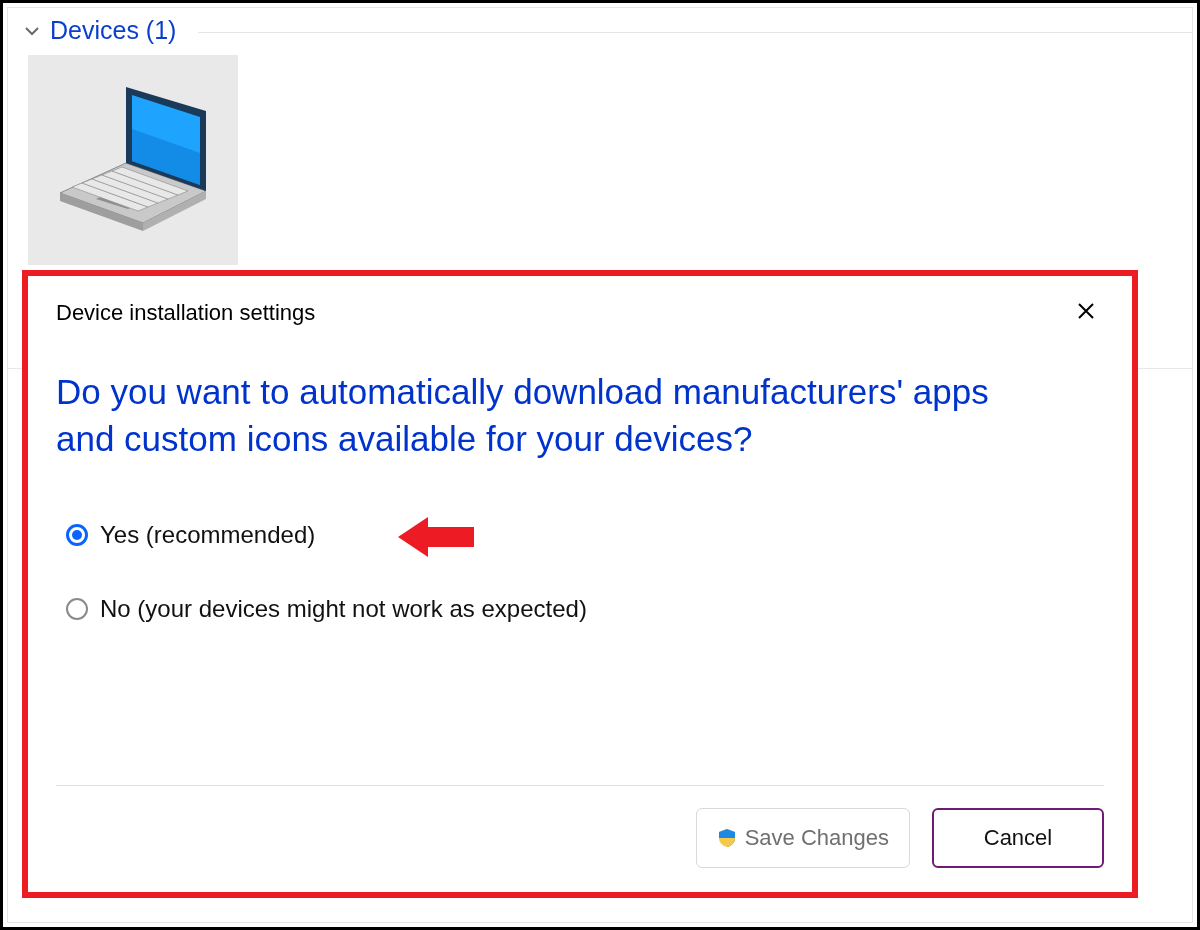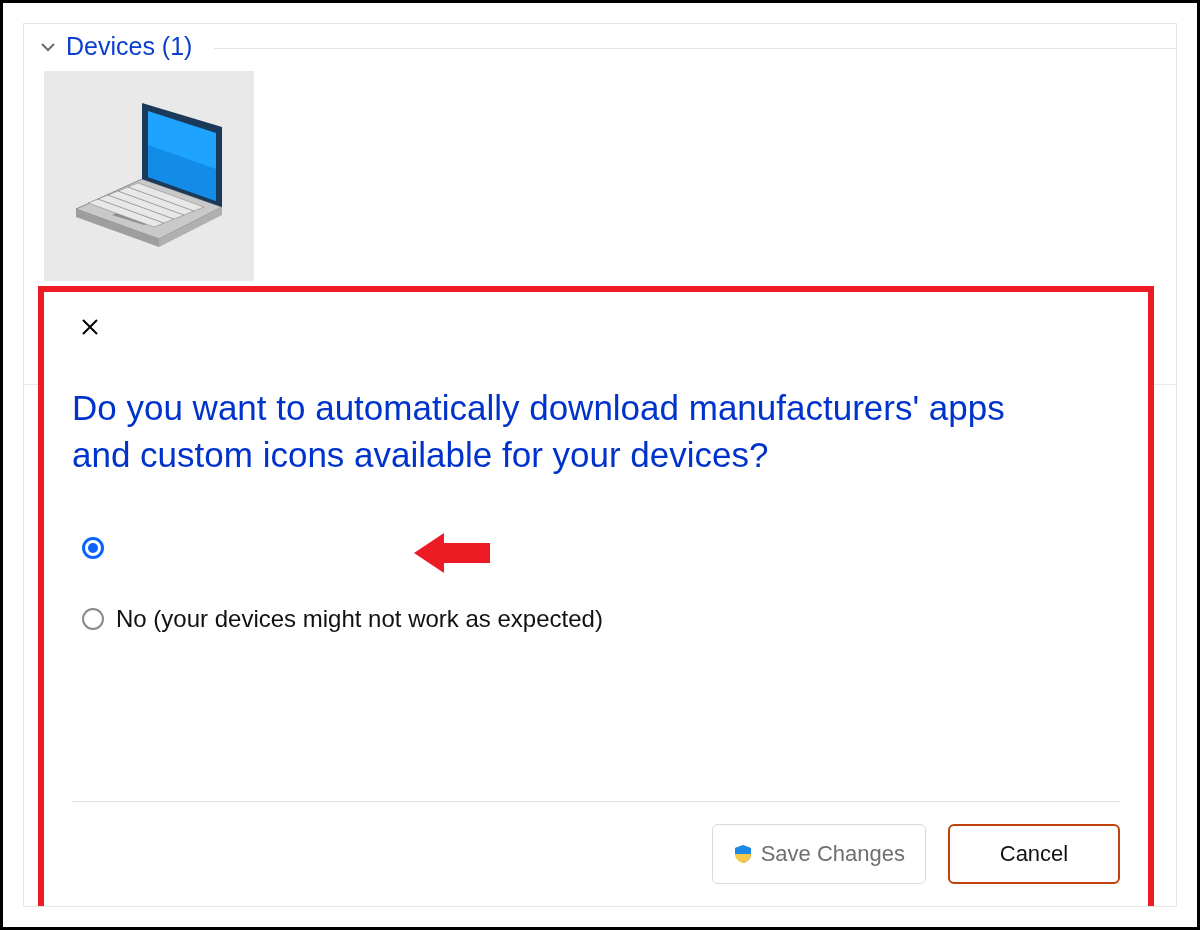--- a/index.html
+++ b/index.html
@@ -1,20 +1,20 @@
 <!DOCTYPE html>
 <html><head>
 <meta charset="utf-8">
 <style>
   * { box-sizing: border-box; margin: 0; padding: 0; }
   html, body { width: 1200px; height: 930px; font-family: "Segoe UI", Tahoma, sans-serif; background: #fff; }
   .outer {
     width: 1200px; height: 930px;
     border: 3px solid #000;
-    padding: 20px;
+    padding: 4px;
     background: #fff;
     position: relative;
   }
   .panel {
     width: 100%; height: 100%;
     border: 1px solid #e5e5e5;
     background: #fff;
     position: relative;
     overflow: hidden;
   }
@@ -99,21 +99,21 @@
     border-radius: 6px;
     font-size: 22px;
     display: inline-flex; align-items: center; justify-content: center; gap: 8px;
     cursor: pointer;
     padding: 0 20px;
   }
   .btn-save {
     border: 1px solid #d9d9d9; background: #fff; color: #6f6f6f;
   }
   .btn-cancel {
-    border: 2px solid #c2410c; background: #fff; color: #111;
+    border: 2px solid #701a75; background: #fff; color: #111;
   }
   .shield-icon { width: 20px; height: 20px; display: inline-block; }
   .panel .lower-edge {
     position: absolute; left: 0; right: 0; top: 360px;
     height: 1px; background: #e8e8e8;
     box-shadow: 0 2px 2px rgba(0,0,0,0.03);
   }
 </style>
 </head>
 <body>
@@ -153,32 +153,34 @@
           <polygon points="84,78 152,102 152,34 84,12" fill="#1ea3ff"></polygon>
           <polygon points="84,78 152,102 152,70 84,46" fill="#0a7dd6" opacity="0.6"></polygon>
         </svg>
       </span>
     </div>
 
     <div class="lower-edge"></div>
 
     <div class="dialog">
       <div class="dialog-titlebar">
+        <span class="dialog-title">Device installation settings</span>
         <span class="close-x">
           <svg width="20" height="20" viewBox="0 0 20 20">
               <path d="M3 3 L17 17 M17 3 L3 17" stroke="#000" stroke-width="2" fill="none"></path>
             </svg>
         </span>
       </div>
 
       <div class="dialog-question">Do you want to automatically download manufacturers' apps and custom icons available for your devices?</div>
 
       <div class="radio-group">
         <div class="radio-row">
           <span class="radio-circle selected"></span>
+          <span>Yes (recommended)</span>
           <span class="highlight-arrow">
             <svg width="76" height="44" viewBox="0 0 76 44">
               <polygon points="0,22 30,2 30,12 76,12 76,32 30,32 30,42" fill="#ed1c24"></polygon>
             </svg>
           </span>
         </div>
         <div class="radio-row">
           <span class="radio-circle"></span>
           <span>No (your devices might not work as expected)</span>
         </div>

